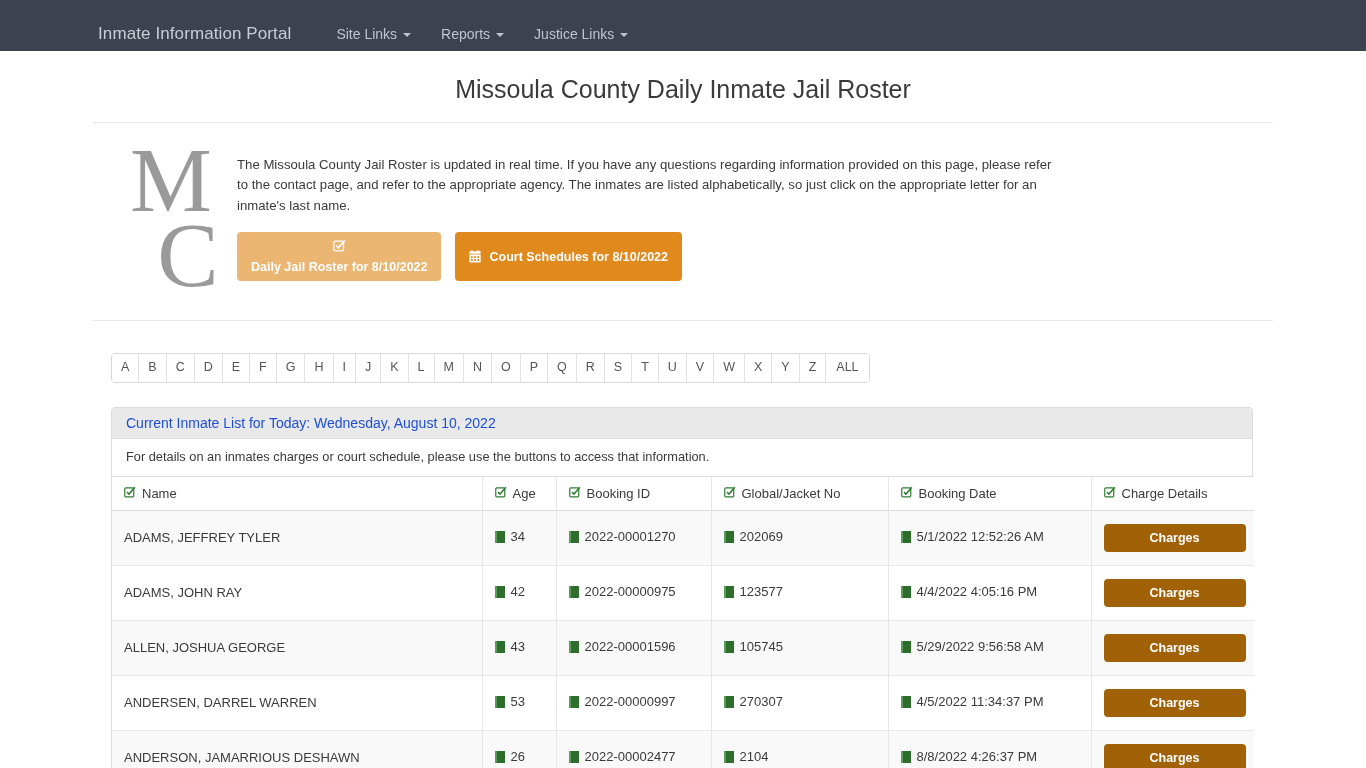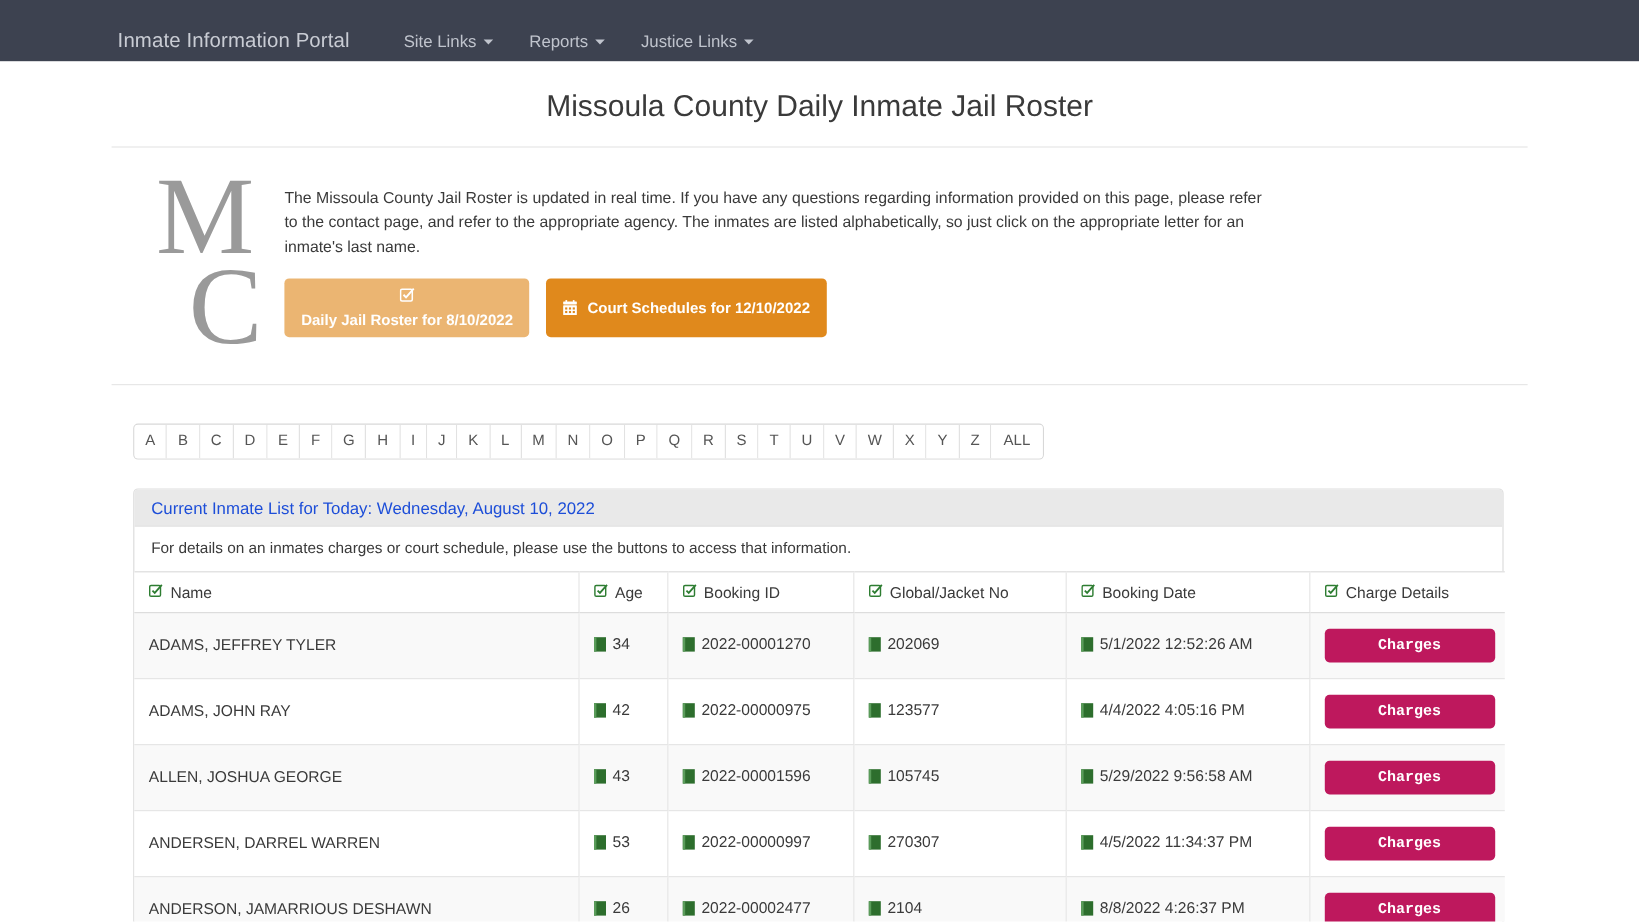--- a/index.html
+++ b/index.html
@@ -219,30 +219,30 @@
     width: 10px; height: 12px;
     background: #2d6e2d;
     border-left: 2px solid #5a9c5a;
     display: inline-block;
     flex: 0 0 auto;
   }
 
   .charges-btn {
     display: block;
     width: 142px;
-    background: #be185d;
+    background: #a16207;
     color: #ffffff;
     font-size: 12.5px;
     font-weight: bold;
     text-align: center;
     padding: 7px 0;
     border: none;
     border-radius: 4px;
     cursor: pointer;
-    font-family: Liberation Mono, monospace;
+    font-family: Liberation Sans, sans-serif;
   }
 </style>
 </head>
 <body>
 
 <div class="navbar">
   <a class="brand">Inmate Information Portal</a>
   <div class="nav-item">
     <span>Site Links</span>
     <span class="caret"></span>
@@ -292,21 +292,21 @@
               <rect x="2" y="7.6" width="2.2" height="2.2" fill="#e0891c"></rect>
               <rect x="5.9" y="7.6" width="2.2" height="2.2" fill="#e0891c"></rect>
               <rect x="9.8" y="7.6" width="2.2" height="2.2" fill="#e0891c"></rect>
               <rect x="2" y="11.2" width="2.2" height="2.2" fill="#e0891c"></rect>
               <rect x="5.9" y="11.2" width="2.2" height="2.2" fill="#e0891c"></rect>
               <rect x="9.8" y="11.2" width="2.2" height="2.2" fill="#e0891c"></rect>
               <rect x="2.4" y="0" width="1.6" height="2.6" rx="0.5"></rect>
               <rect x="10" y="0" width="1.6" height="2.6" rx="0.5"></rect>
             </svg>
           </span>
-          <span>Court Schedules for 12/10/2022</span>
+          <span>Court Schedules for 8/10/2022</span>
         </button>
 
       </div>
     </div>
   </div>
 
   <hr class="hr2">
 
   <div class="alpha-wrap">
     <div class="alpha-group" id="alpha-group">

